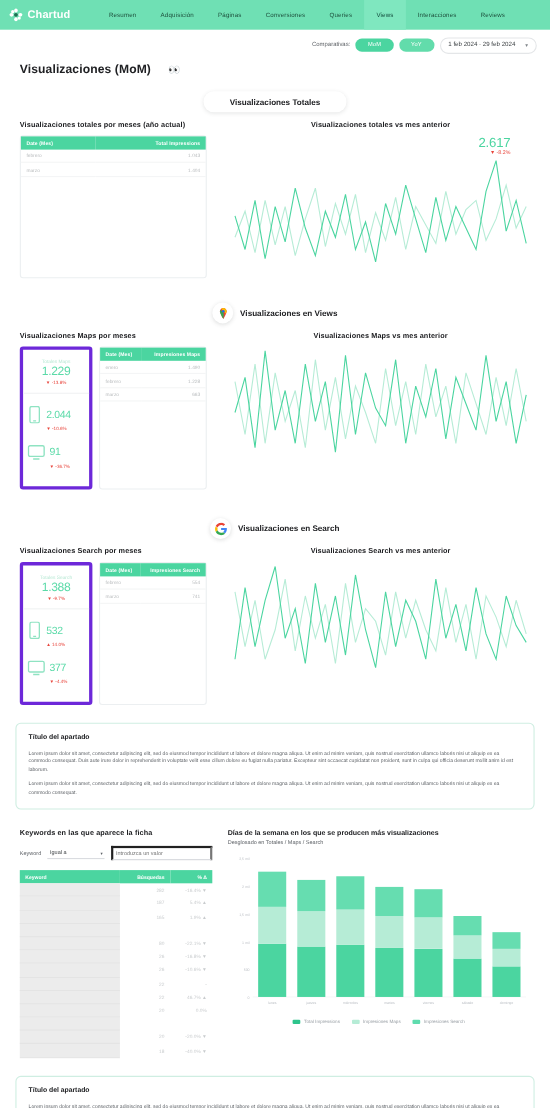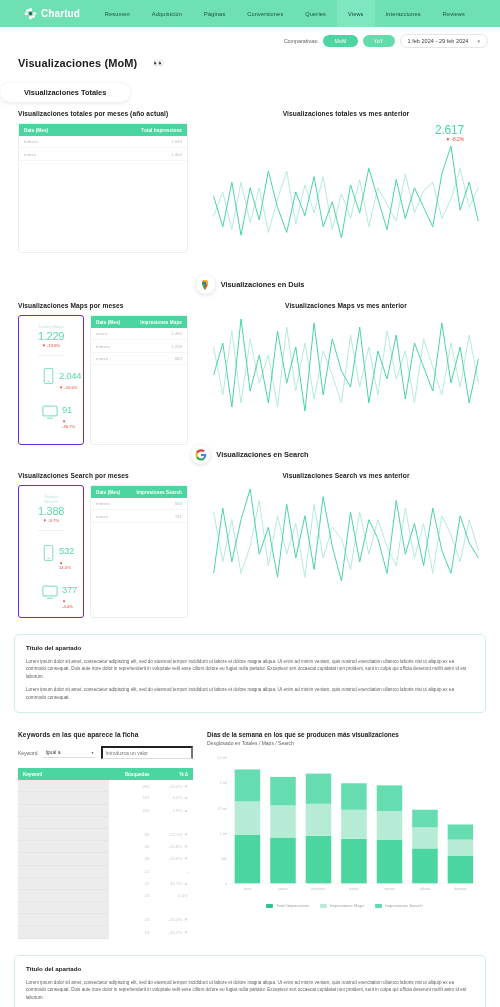--- a/index.html
+++ b/index.html
@@ -10,21 +10,21 @@
     color: #3c4043;
     -webkit-font-smoothing: antialiased;
   }
 
   
   .topnav {
     height: 27px;
     background: #6fe0b4;
     display: flex;
     align-items: center;
-    padding: 0 24px;
+    padding: 0 8px;
     position: relative;
   }
   .brand { display: flex; align-items: center; gap: 4px; width: 80px; }
   .brand-mark {
     width: 13px; height: 13px; flex: 0 0 13px;
     position: relative;
   }
   .brand-mark svg { display:block; }
   .brand-name {
     font-size: 10px; font-weight: 700; color: #ffffff; letter-spacing: .1px;
@@ -65,21 +65,21 @@
 
   
   .page-title-row {
     display:flex; align-items:center; gap:16px;
     padding: 2px 0 0 18px; margin-bottom: 14px; text-align: right;
   }
   .page-title { font-size: 11px; font-weight: 700; color: #202124; letter-spacing:.1px;}
   .title-emoji { font-size: 9px; }
 
   
-  .section-badge-wrap { display:flex; justify-content:flex-start; margin-bottom: 8px; }
+  .section-badge-wrap { display:flex; justify-content:center; margin-bottom: 8px; }
   .section-badge {
     background: #fff; border-radius: 12px;
     box-shadow: 0 1px 4px rgba(60,64,67,.14);
     padding: 5px 24px;
     font-size: 7.4px; font-weight: 700; color: #202124;
   }
   .section-badge-icon {
     display:flex; justify-content:center; align-items:center; gap:6px; margin-bottom:8px;
   }
   .badge-logo {
@@ -119,22 +119,22 @@
 
   
   .linechart { width:100%; height:100px; display:block; }
   .big-kpi { text-align:right; padding-right:18px; }
   .big-kpi .v { font-size: 12px; color:#4bd5a0; letter-spacing:-.2px; }
   .big-kpi .d { font-size: 4.8px; color:#e8453c; }
 
   
   .kpi-card {
     width: 66px; flex:0 0 66px;
-    border:1px solid #6d28d9; border-radius:3px; background:#fff;
-    padding: 8px 19px; min-height:130px;
+    border:3px solid #6d28d9; border-radius:3px; background:#fff;
+    padding: 8px 0; min-height:130px;
   }
   .kpi-total { text-align:center; padding-bottom:7px; border-bottom:1px solid #f0f2f3; }
   .kpi-total .lbl { font-size:4.4px; color:#b8e8d4; margin-bottom:1px;}
   .kpi-total .v { font-size:11px; color:#5bdaa8; letter-spacing:-.3px; }
   .kpi-total .d { font-size:4.2px; color:#e8453c; margin-top:1px;}
   .kpi-row { display:flex; align-items:center; gap:4px; padding: 9px 2px 0 4px; }
   .kpi-row .ico { flex:0 0 13px; }
   .kpi-row .vals .v { font-size:9.5px; color:#5bdaa8; line-height:1; letter-spacing:-.3px;}
   .kpi-row .vals .d { font-size:4.2px; color:#e8453c; margin-top:2px;}
   .kpi-row .vals .d.up { color:#e8453c; }
@@ -276,21 +276,21 @@
 
 <div class="section-badge-icon" style="margin-top:22px">
   <span class="badge-logo">
     <svg width="12" height="12" viewBox="0 0 24 24">
       <path d="M12 2C8.6 2 6 4.7 6 8c0 4.5 6 14 6 14s6-9.5 6-14c0-3.3-2.6-6-6-6z" fill="#ea4335"></path>
       <path d="M12 2c3.4 0 6 2.7 6 6 0 1.3-.5 2.9-1.3 4.6L8.2 3.4A6 6 0 0 1 12 2z" fill="#fbbc04"></path>
       <path d="M6.6 5.3 13 12l-1 10S6 12.5 6 8c0-1 .2-1.9.6-2.7z" fill="#34a853"></path>
       <circle cx="12" cy="8" r="2.3" fill="#1a73e8"></circle>
     </svg>
   </span>
-  <span class="badge-text">Visualizaciones en Duis</span>
+  <span class="badge-text">Visualizaciones en Views</span>
 </div>
 
 <div class="block">
   <div class="row2">
     <div class="col-left">
       <div class="block-title">Visualizaciones Maps por meses</div>
       <div style="display:flex; gap:6px;">
         <div class="kpi-card">
           <div class="kpi-total">
             <div class="lbl">Totales Maps</div>
@@ -351,21 +351,21 @@
     <div class="col-right">
       <div class="block-title" style="text-align:center">Visualizaciones Maps vs mes anterior</div>
       <svg class="linechart" id="lc1" viewBox="0 0 300 100" preserveAspectRatio="none">
           <polyline points="4.0,32.0 14.1,80.0 24.1,16.0 34.2,88.0 44.3,24.0 54.3,68.0 64.4,40.0 74.5,92.0 84.6,12.0 94.6,76.0 104.7,28.0 114.8,84.0 124.8,36.0 134.9,60.0 145.0,88.0 155.0,20.0 165.1,72.0 175.2,32.0 185.2,80.0 195.3,16.0 205.4,64.0 215.4,36.0 225.5,88.0 235.6,24.0 245.7,52.0 255.7,80.0 265.8,28.0 275.9,72.0 285.9,20.0 296.0,68.0" fill="none" stroke="#b6ecd6" stroke-width="1" vector-effect="non-scaling-stroke"></polyline>
           <polyline points="4.0,60.0 14.1,28.0 24.1,92.0 34.2,4.0 44.3,76.0 54.3,40.0 64.4,88.0 74.5,16.0 84.6,68.0 94.6,32.0 104.7,96.0 114.8,8.0 124.8,80.0 134.9,24.0 145.0,56.0 155.0,72.0 165.1,12.0 175.2,88.0 185.2,36.0 195.3,64.0 205.4,20.0 215.4,84.0 225.5,28.0 235.6,52.0 245.7,76.0 255.7,8.0 265.8,68.0 275.9,32.0 285.9,88.0 296.0,44.0" fill="none" stroke="#4bd5a0" stroke-width="1" vector-effect="non-scaling-stroke"></polyline>
         </svg>
     </div>
   </div>
 </div>
 
-<div class="section-badge-icon" style="">
+<div class="section-badge-icon" style="margin-top:26px">
   <span class="badge-logo">
     <svg width="12" height="12" viewBox="0 0 48 48">
       <path fill="#4285F4" d="M45 24c0-1.6-.1-2.7-.4-4H24v7.5h12c-.2 2-1.5 5-4.4 7l6.7 5.2C42.2 36 45 30.6 45 24z"></path>
       <path fill="#34A853" d="M24 46c5.9 0 10.9-2 14.5-5.3l-6.9-5.4c-1.9 1.3-4.4 2.2-7.6 2.2-5.8 0-10.7-3.8-12.5-9.1l-7.1 5.5C8 41.4 15.4 46 24 46z"></path>
       <path fill="#FBBC05" d="M11.5 28.4c-.5-1.4-.8-2.9-.8-4.4s.3-3 .7-4.4l-7.1-5.5A22 22 0 0 0 2 24c0 3.6.9 6.9 2.4 9.9z"></path>
       <path fill="#EA4335" d="M24 9.5c4.1 0 6.9 1.8 8.5 3.3l6.2-6C34.9 3.4 29.9 1 24 1 15.4 1 8 5.6 4.3 13.1l7.1 5.5C13.3 13.3 18.2 9.5 24 9.5z"></path>
     </svg>
   </span>
   <span class="badge-text">Visualizaciones en Search</span>
 </div>

